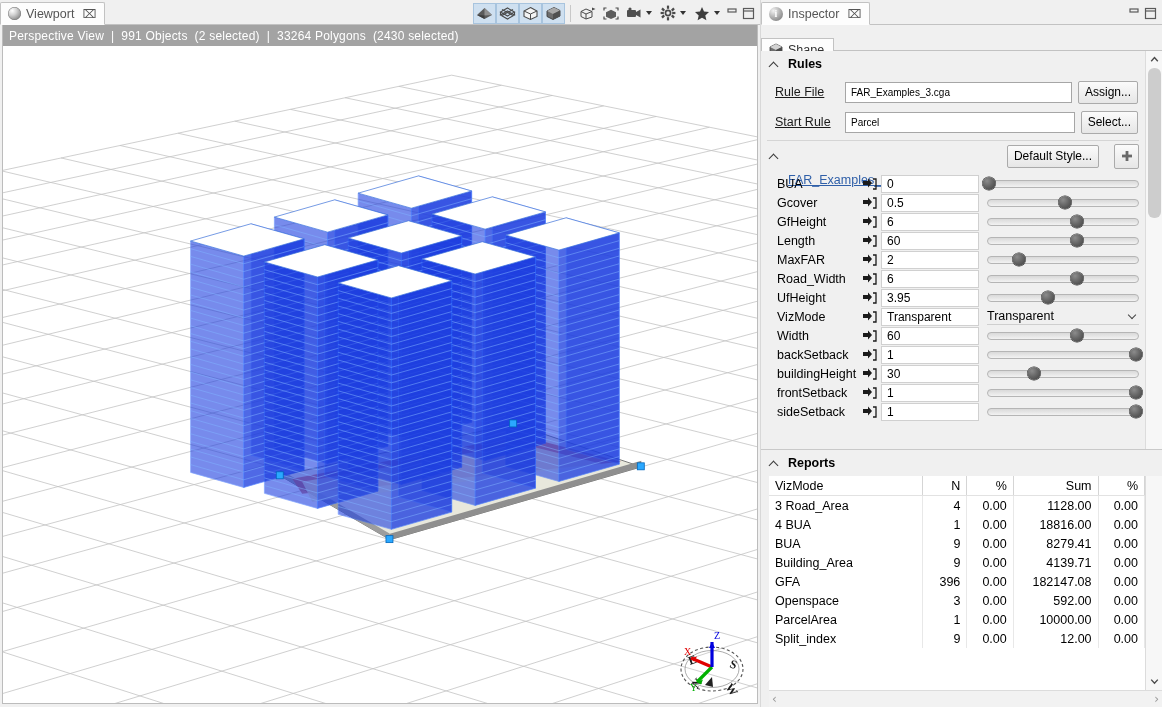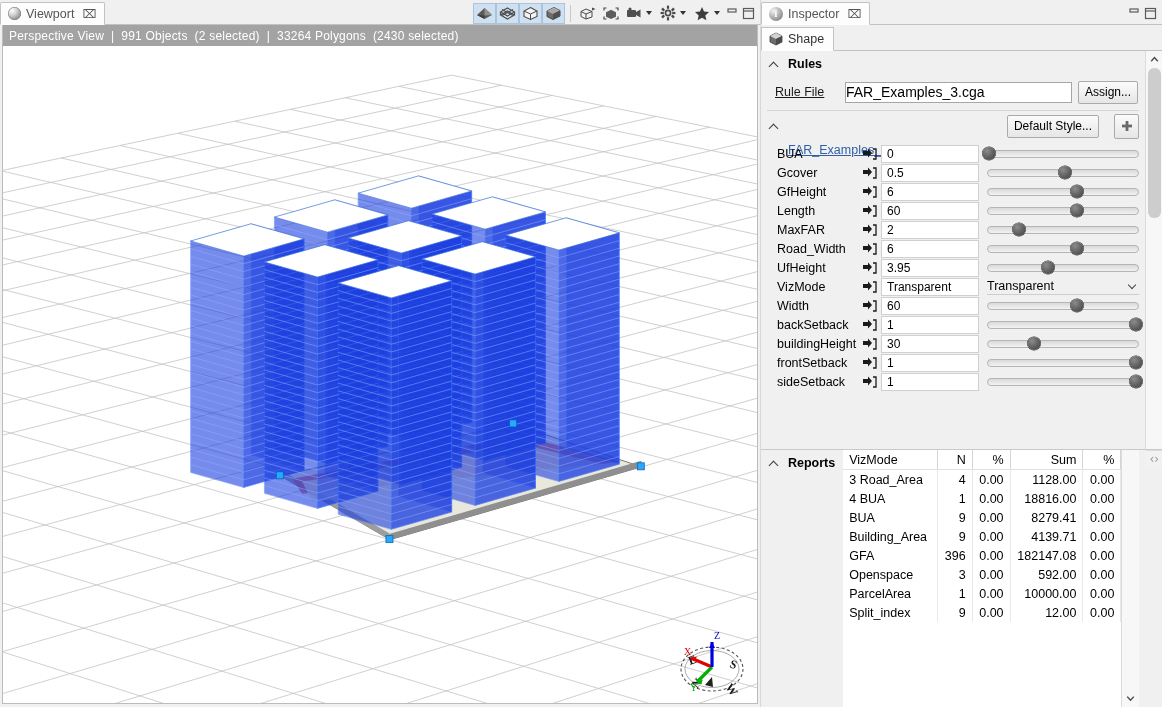--- a/index.html
+++ b/index.html
@@ -148,21 +148,21 @@
     border-bottom: 1px solid #c2c2c2;
   }
   .shape-tab {
     height: 24px;
     display: flex; align-items: center; gap: 5px;
     padding: 0 9px 0 7px;
     background: #fdfdfd;
     border: 1px solid #c2c2c2;
     border-bottom: 1px solid #fdfdfd;
     box-sizing: border-box;
-    position: relative; top: 1px;
+    position: relative; top: 12px;
     font-size: 12.5px;
     color: #333;
   }
   .cube-icon { width: 14px; height: 14px; }
 
   
   #rules-area {
     position: relative;
     background: #f0f0f0;
     height: 398px;
@@ -204,21 +204,22 @@
     padding-left: 14px;
   }
   .field-label { width: 70px; font-size: 12.5px; }
   .txtbox {
     flex: 1;
     height: 21px;
     background: #ffffff;
     border: 1px solid #a6a6a6;
     box-sizing: border-box;
     display: flex; align-items: center;
-    font-size: 14px;
+    padding-left: 5px;
+    font-size: 10px;
     margin-right: 6px;
   }
   .btn {
     height: 23px;
     min-width: 56px;
     background: linear-gradient(to bottom,#fbfbfb,#e6e6e6);
     border: 1px solid #aaa;
     border-radius: 2px;
     font-size: 12px;
     display: flex; align-items: center; justify-content: center;
@@ -328,21 +329,21 @@
   .vscroll .trough { flex:1; width:17px; background:#f7f7f7; position:relative;}
   .vscroll .thumbv {
     position:absolute; left:2px; right:2px;
     background:#cdcdcd; border-radius:6px;
   }
 
   
   #reports-area {
     flex: 1;
     background: #f0f0f0;
-    display: flex; flex-direction: row;
+    display: flex; flex-direction: column;
     min-height: 0;
   }
   #reports-body { display:flex; flex:1; min-height:0; }
   #reports-table-wrap { flex:1; background:#fff; margin-left:8px; overflow:hidden;}
   table.rep {
     border-collapse: collapse;
     width: 100%;
     font-size: 12.5px;
   }
   table.rep th {
@@ -983,20 +984,25 @@
           <span class="chev-up"></span>
           <span class="sect-title">Rules</span>
         </div>
 
         <div class="field-row">
           <span class="field-label link">Rule File</span>
           <span class="txtbox">FAR_Examples_3.cga</span>
           <span class="btn">Assign...</span>
         </div>
 
+        <div class="field-row">
+          <span class="field-label link">Start Rule</span>
+          <span class="txtbox">Parcel</span>
+          <span class="btn">Select...</span>
+        </div>
 
         <div class="divider"></div>
 
         <div class="style-row">
           <span class="chev-up"></span>
           <span class="link blue">FAR_Examples_3</span>
           <span class="spacer"></span>
           <span class="btn">Default Style...</span>
           <span class="plus-btn">
             <svg width="12" height="12" viewBox="0 0 12 12">

